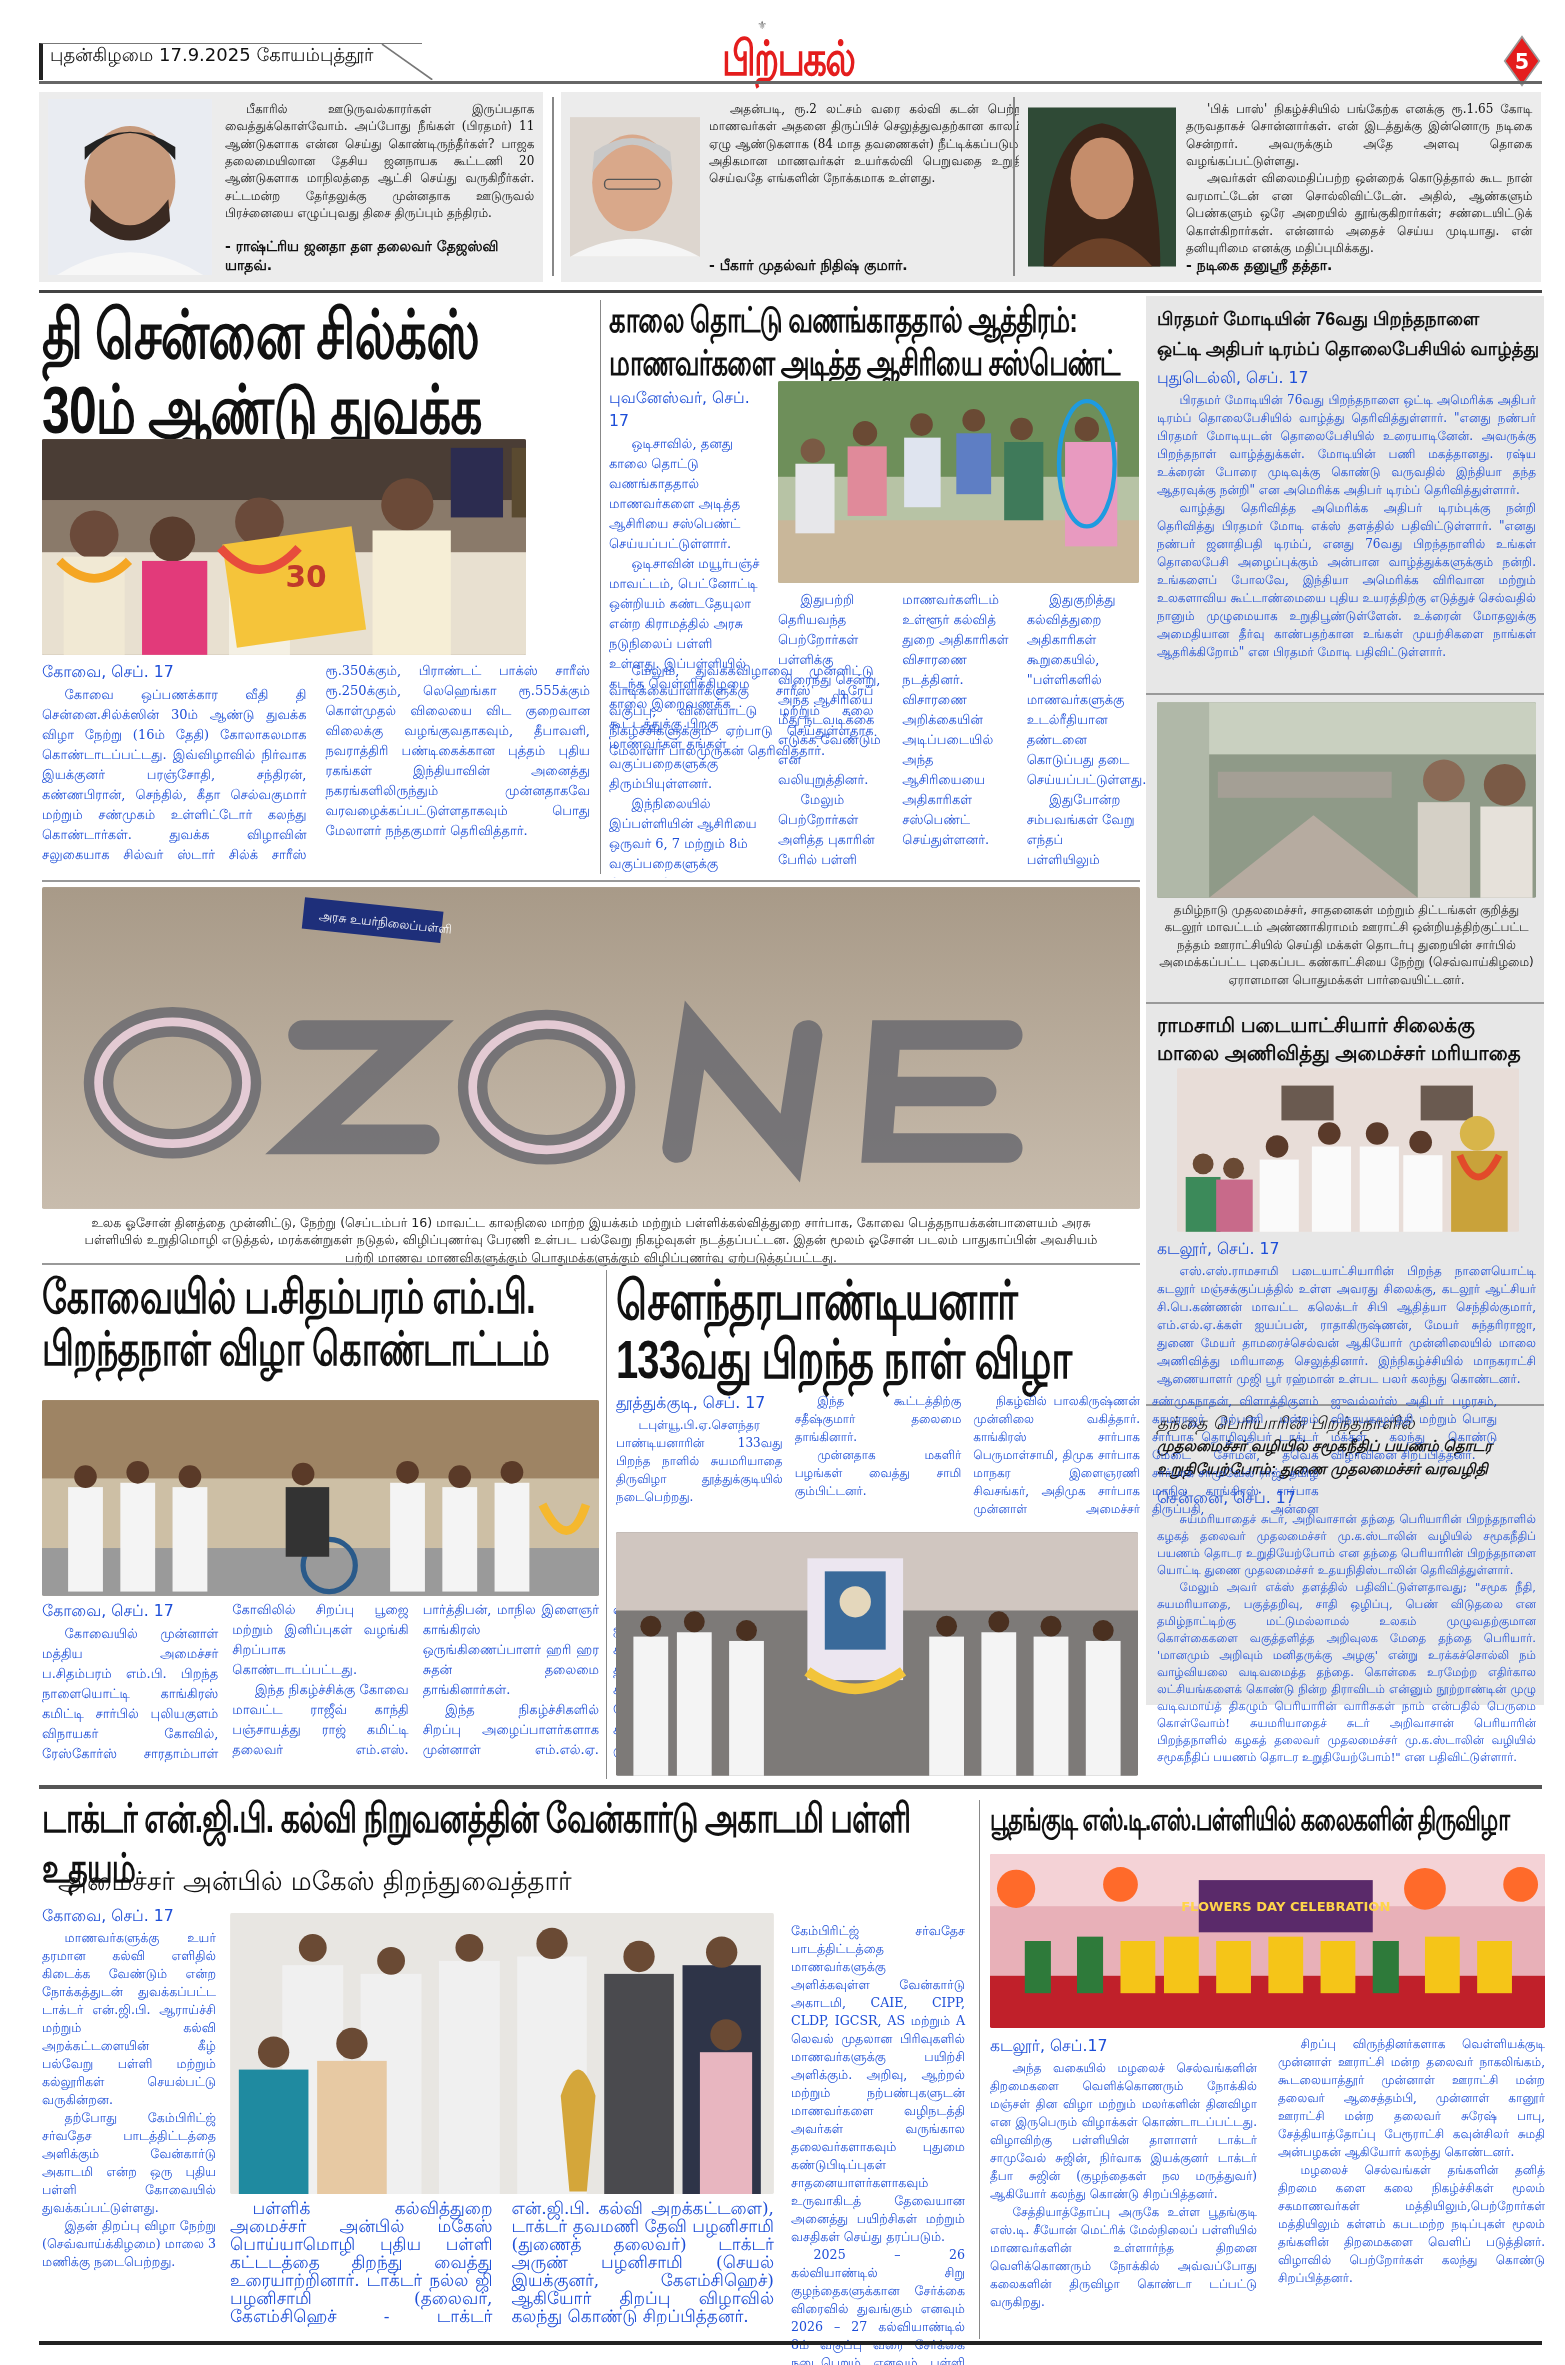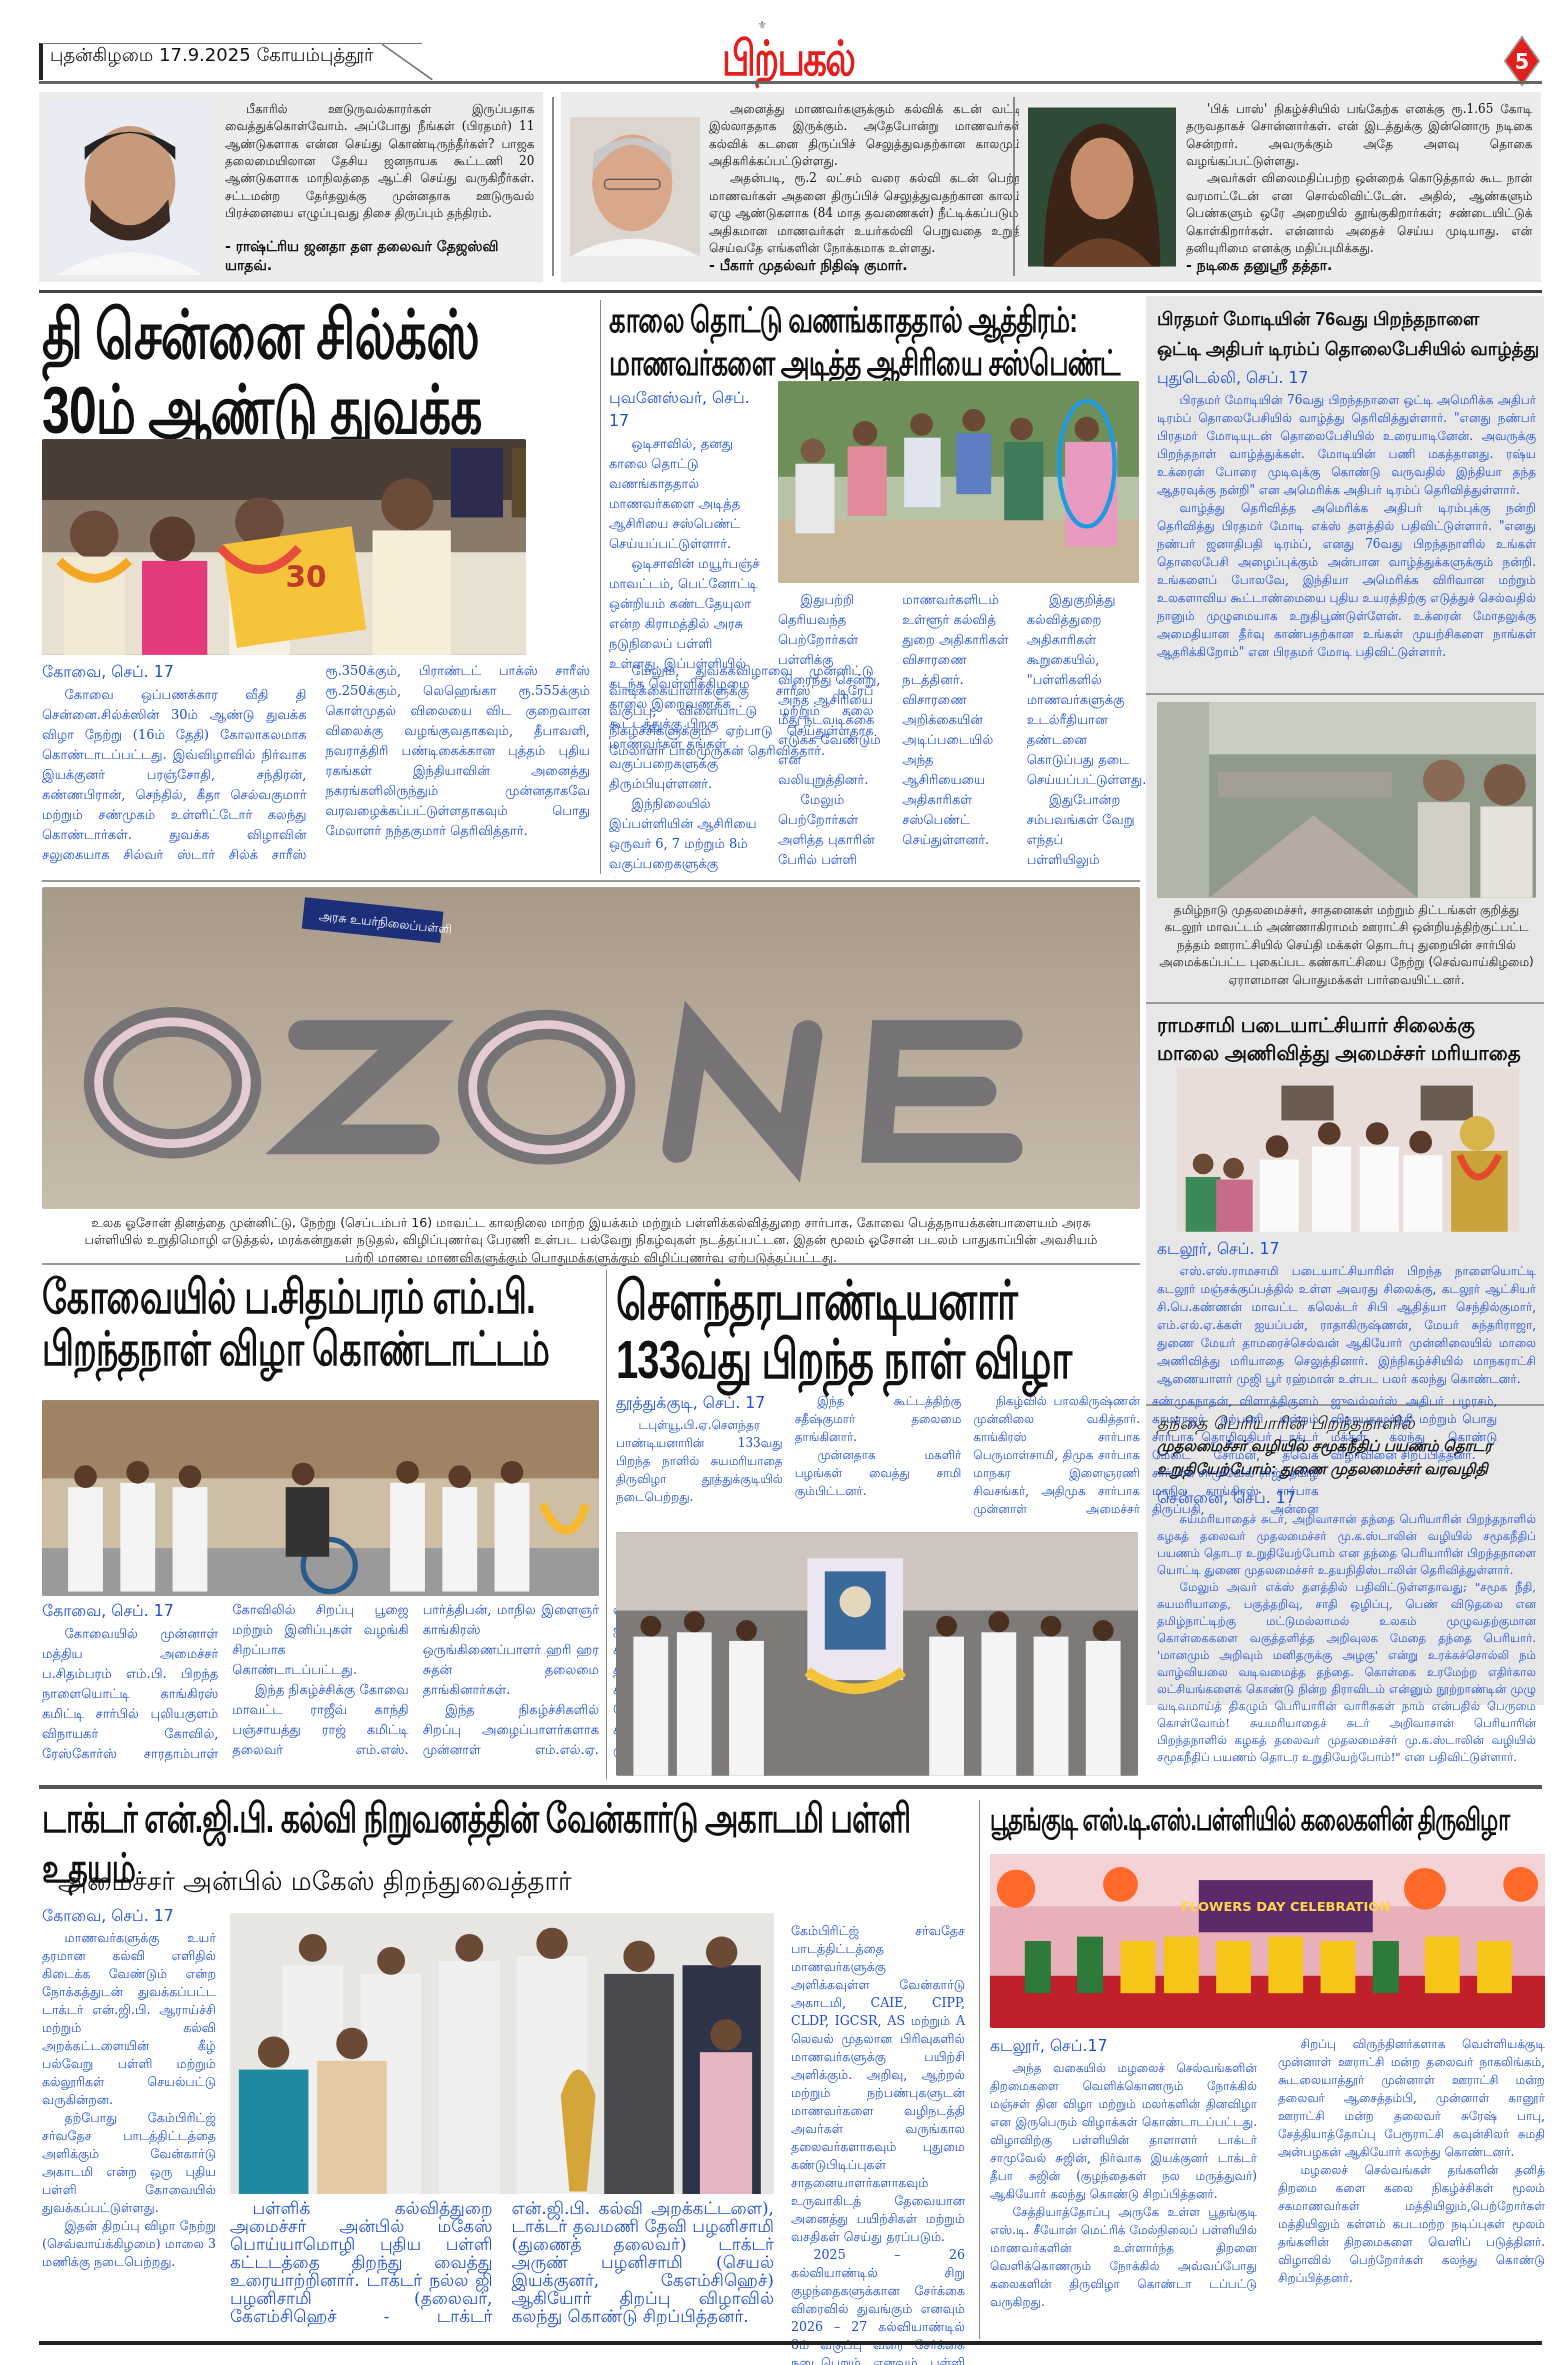--- a/index.html
+++ b/index.html
@@ -69,21 +69,20 @@
 <div class="vrule" style="left:552px;top:97px;height:179px;"></div>
 <div class="quote" style="left:561px;width:470px;">
   <svg class="qimg" viewBox="0 0 188 202" style="width:130px">
     <rect width="188" height="202" fill="#ddd6cf"></rect>
     <ellipse cx="90" cy="95" rx="58" ry="70" fill="#d9a88a"></ellipse>
     <path d="M32 80 Q90 0 148 80 L145 50 Q90 10 35 50Z" fill="#c8c8c8"></path>
     <rect x="50" y="90" width="80" height="14" rx="6" fill="none" stroke="#555" stroke-width="2"></rect>
     <path d="M0 202 Q90 150 188 202Z" fill="#f5f5f5"></path>
   </svg>
   <div class="qtxt" style="left:148px;">
-    <p>அனைத்து மாணவர்களுக்கும் கல்விக் கடன் வட்டி இல்லாததாக இருக்கும். அதேபோன்று மாணவர்கள் கல்விக் கடனை திருப்பிச் செலுத்துவதற்கான காலமும் அதிகரிக்கப்பட்டுள்ளது.</p>
     <p>அதன்படி, ரூ.2 லட்சம் வரை கல்வி கடன் பெற்ற மாணவர்கள் அதனை திருப்பிச் செலுத்துவதற்கான காலம் ஏழு ஆண்டுகளாக (84 மாத தவணைகள்) நீட்டிக்கப்படும். அதிகமான மாணவர்கள் உயர்கல்வி பெறுவதை உறுதி செய்வதே எங்களின் நோக்கமாக உள்ளது.</p>
   </div>
   <div class="qauth" style="left:148px;">- பீகார் முதல்வர் நிதிஷ் குமார்.</div>
 </div>
 <div class="vrule" style="left:1013px;top:97px;height:179px;"></div>
 <div class="quote" style="left:1019px;width:522px;">
   <svg class="qimg" viewBox="0 0 188 202" style="width:148px">
     <rect width="188" height="202" fill="#2f4a36"></rect>
     <path d="M20 202 Q20 30 94 20 Q168 30 168 202Z" fill="#3a2418"></path>
     <ellipse cx="94" cy="90" rx="40" ry="52" fill="#c58d6b"></ellipse>

